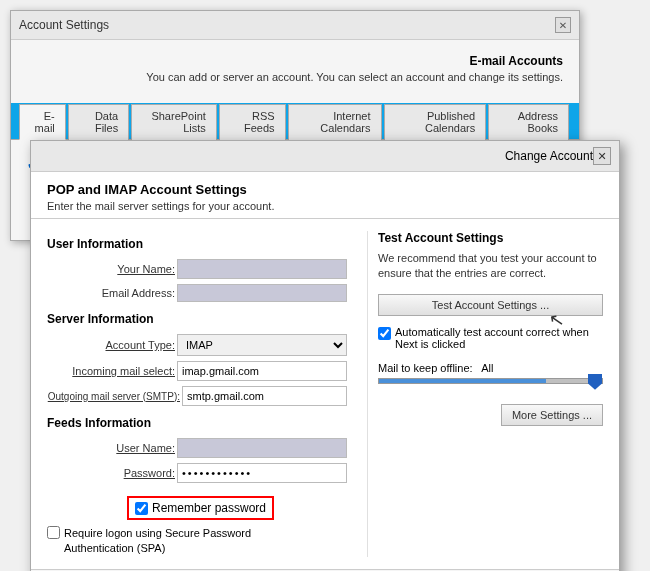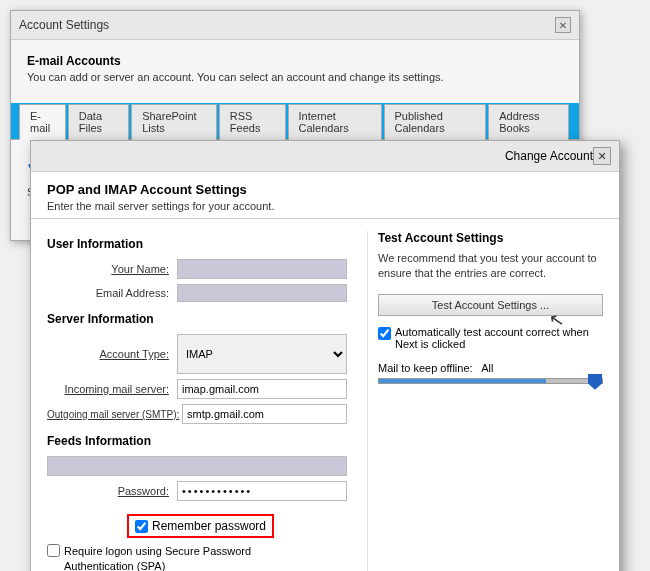--- a/index.html
+++ b/index.html
@@ -15,20 +15,21 @@
 
     
     .account-settings-window {
       position: absolute;
       top: 10px;
       left: 10px;
       width: 570px;
       background: #f5f5f5;
       border: 1px solid #aaa;
       box-shadow: 2px 2px 8px rgba(0,0,0,0.3);
+      text-align: right;
     }
 
     .window-titlebar {
       background: #e8e8e8;
       border-bottom: 1px solid #ccc;
       padding: 6px 8px;
       display: flex;
       align-items: center;
       justify-content: space-between;
       font-size: 12px;
@@ -178,21 +179,21 @@
     .form-row {
       display: flex;
       align-items: center;
       margin-bottom: 5px;
       font-size: 11px;
     }
 
     .form-label {
       width: 130px;
       text-align: right;
-      padding-right: 8px;
+      padding-right: 2px;
       font-size: 11px;
       color: #333;
     }
 
     .form-label.underlined {
       text-decoration: underline;
       cursor: pointer;
     }
 
     .form-input {
@@ -204,21 +205,21 @@
       background: white;
     }
 
     .form-input.blurred {
       background: #dde;
       color: transparent;
     }
 
     .form-select {
       flex: 1;
-      height: 40px;
+      height: 22px;
       border: 1px solid #bbb;
       font-size: 11px;
       background: #f0f0f0;
       padding: 0 4px;
     }
 
     .right-section-title {
       font-weight: bold;
       font-size: 12px;
       margin-bottom: 6px;
@@ -435,32 +436,33 @@
 
       <div class="form-row">
         <span class="form-label underlined">Account Type:</span>
         <select class="form-select">
           <option>IMAP</option>
           <option>POP3</option>
         </select>
       </div>
 
       <div class="form-row">
-        <span class="form-label underlined">Incoming mail server:</span>
+        <span class="form-label underlined">Incoming mail select:</span>
         <input class="form-input" type="text" value="imap.gmail.com" style="">
       </div>
 
       <div class="form-row">
         <span class="form-label underlined" style="width: 135px; white-space: nowrap; overflow: hidden; font-size: 10px;">Outgoing mail server (SMTP):</span>
         <input class="form-input" type="text" value="smtp.gmail.com" style="">
       </div>
 
       <div class="form-section-title" style="margin-top:10px;">Feeds Information</div>
 
       <div class="form-row">
+        <span class="form-label underlined">User Name:</span>
         <input class="form-input blurred" type="text" value="" style="background: rgb(200, 200, 216);">
       </div>
 
       <div class="form-row">
         <span class="form-label underlined">Password:</span>
         <input class="form-input" type="password" style="letter-spacing: 2px;" value="············">
       </div>
 
       <div style="margin-left: 0; margin-top:4px;">
         <div class="remember-password-box">
@@ -491,20 +493,23 @@
           <span>Mail to keep offline:</span>
           &nbsp;
           <span>All</span>
         </div>
         <div class="slider-track">
           <div class="slider-fill"></div>
           <div class="slider-thumb"></div>
         </div>
       </div>
 
+      <div style="display:flex; justify-content:flex-end; margin-top:20px;">
+        <button class="btn">More Settings ...</button>
+      </div>
     </div>
   </div>
 
   <div class="dialog-footer">
     
     
     
   </div>
 </div>
 

